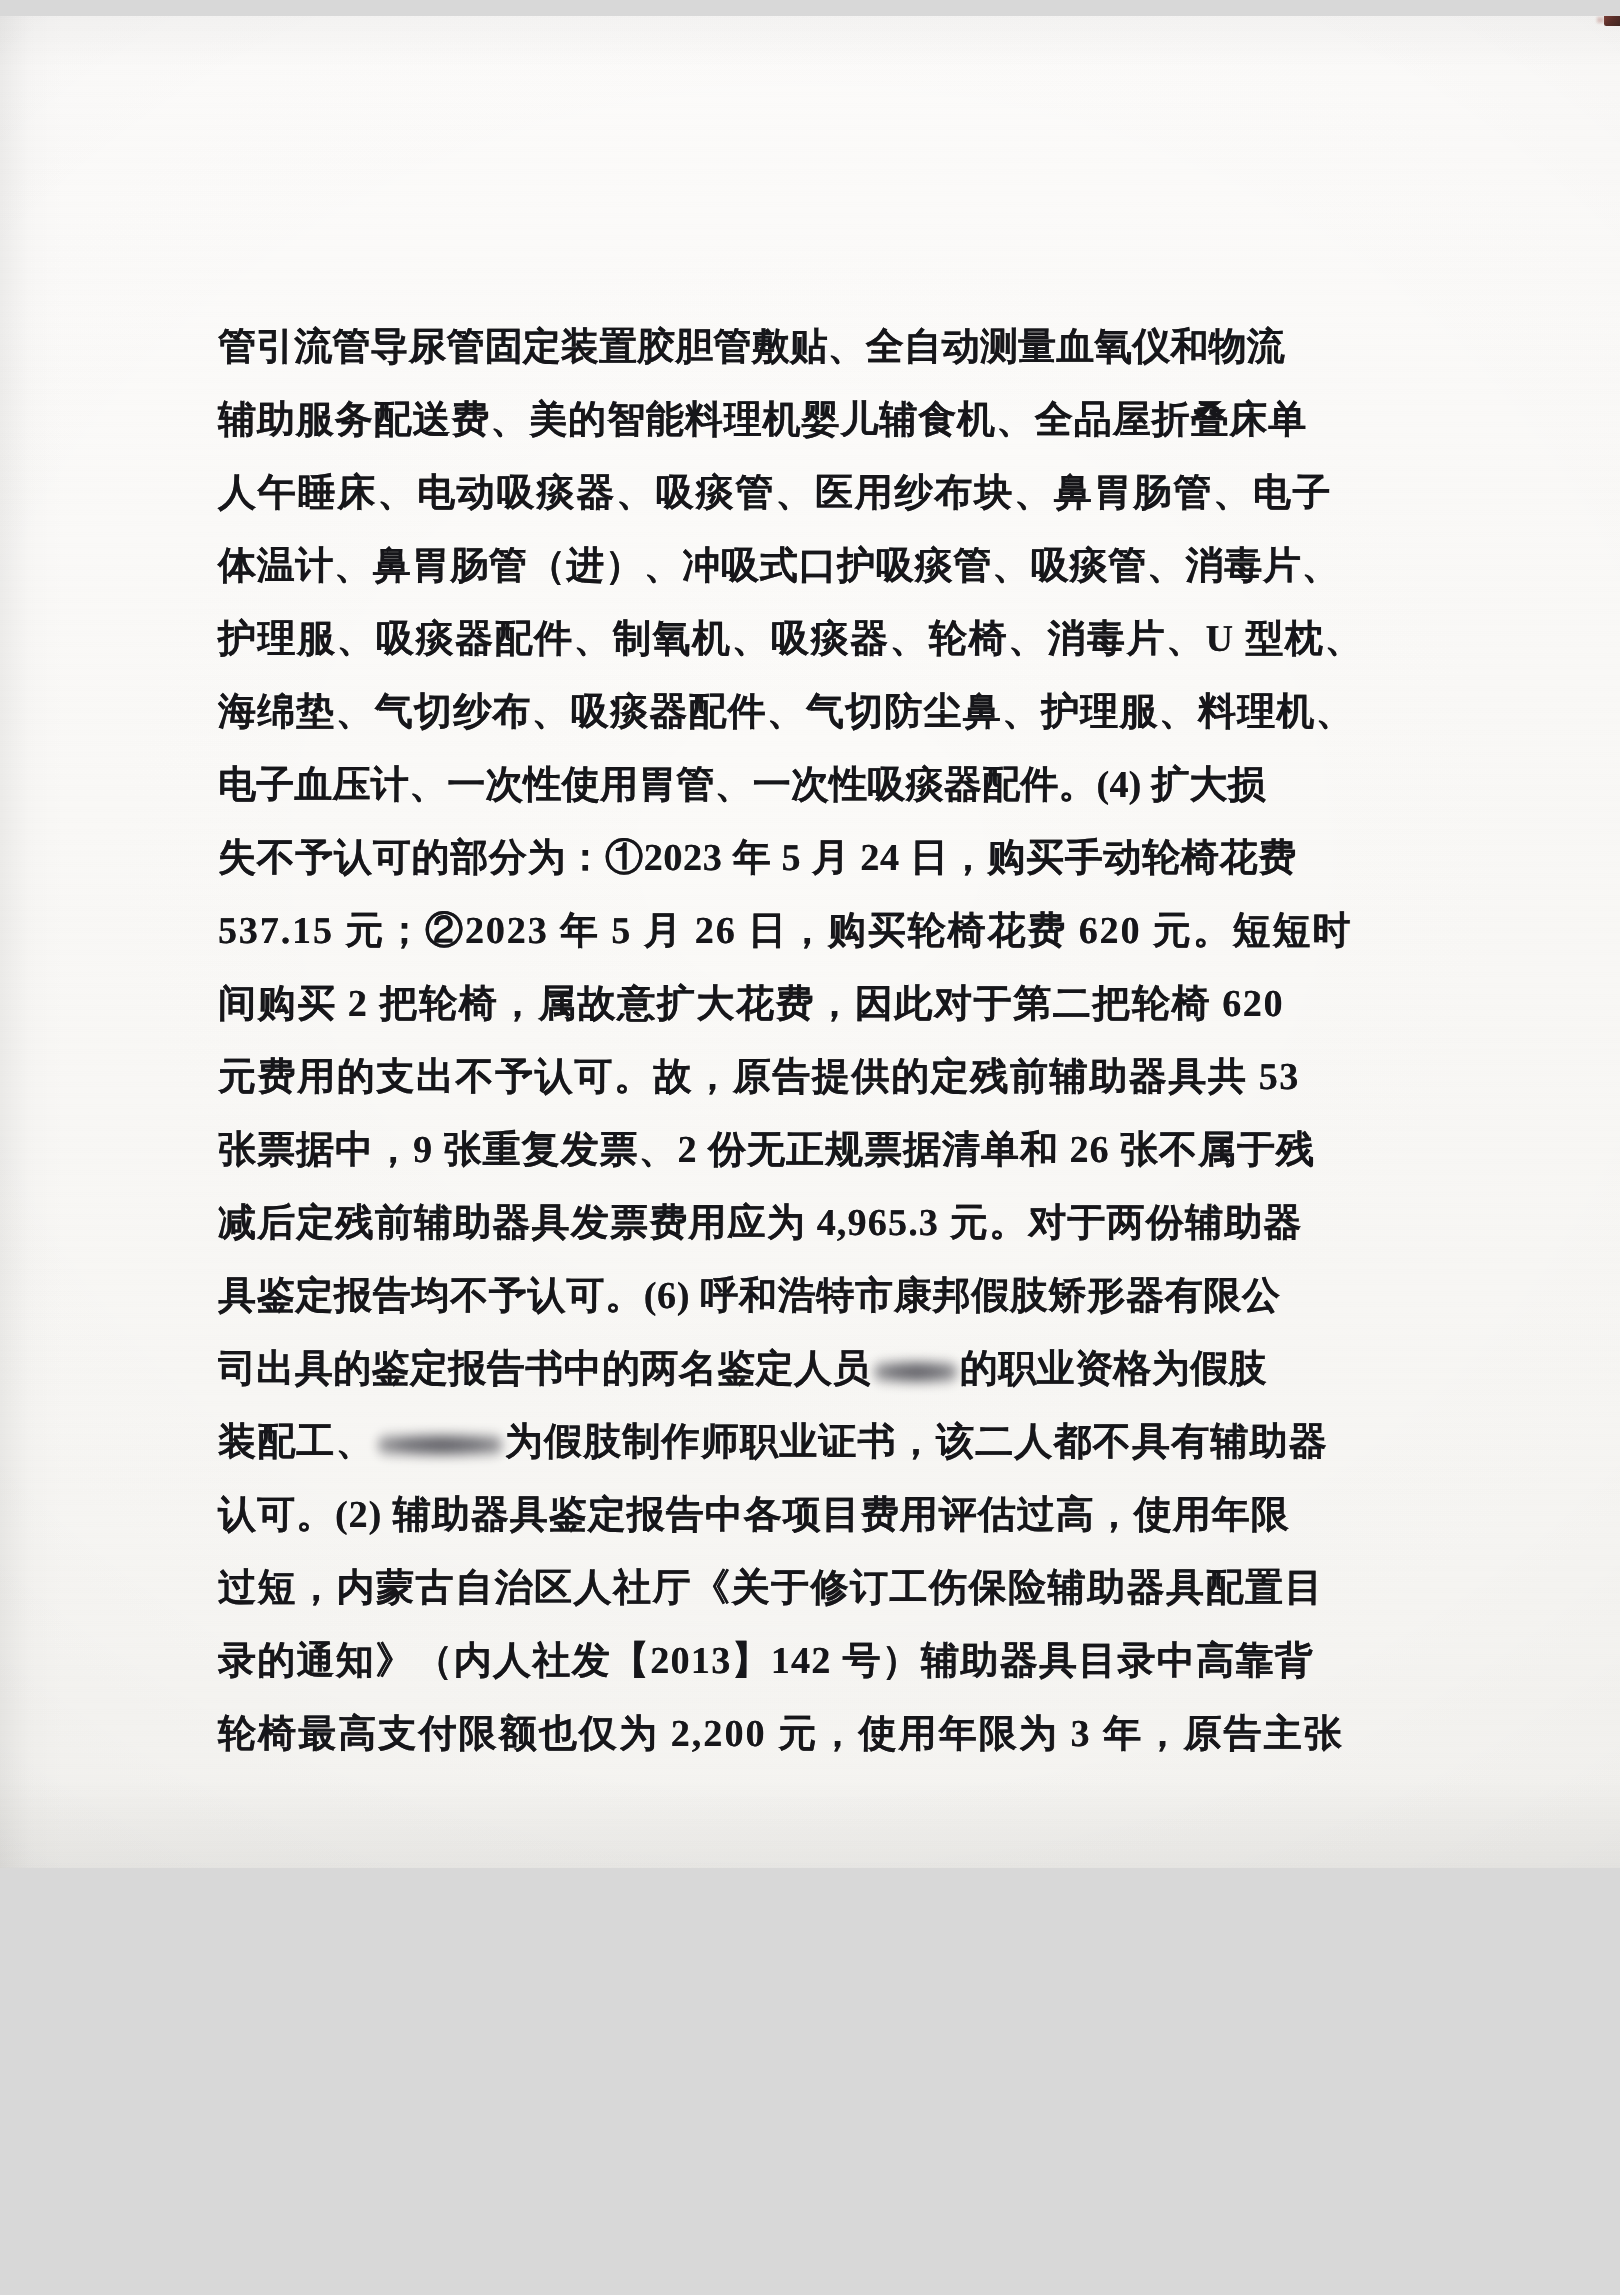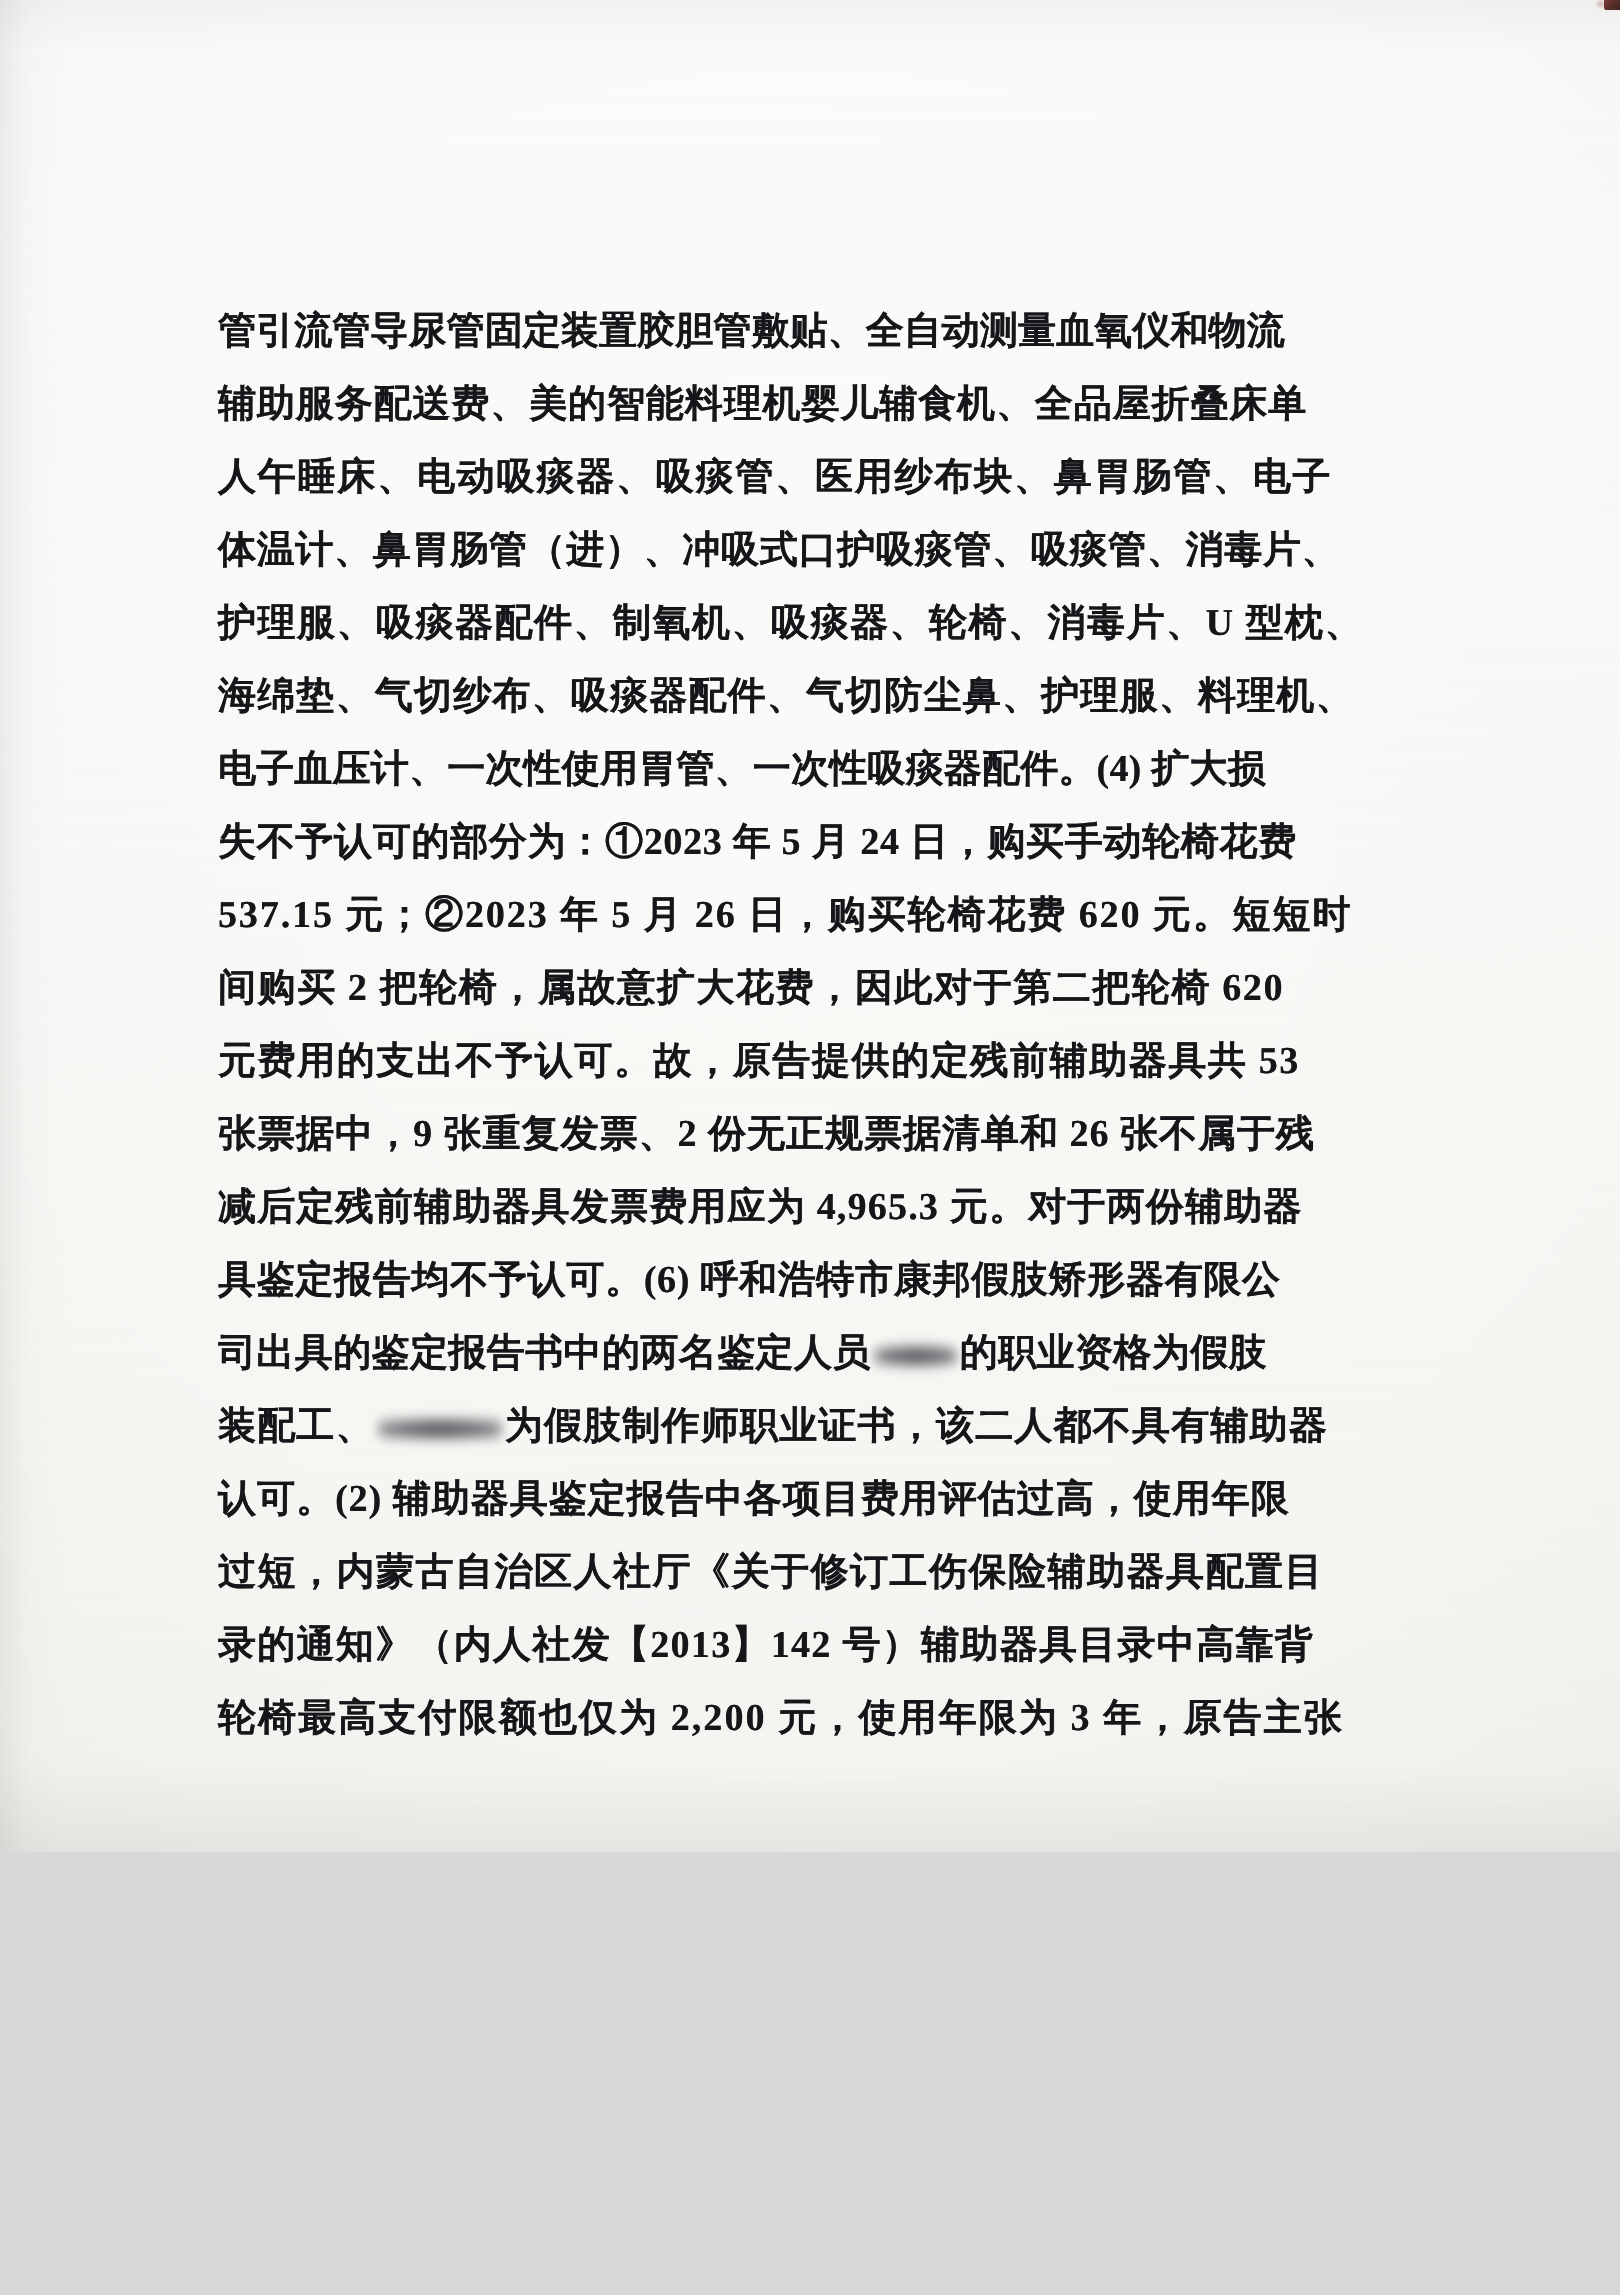--- a/index.html
+++ b/index.html
@@ -5,21 +5,21 @@
 <style>
   html, body {
     margin: 0;
     padding: 0;
     background: #d8d8d8;
   }
   .page {
     position: relative;
     width: 1620px;
     height: 1852px;
-    margin: 0 auto;
+    margin: 16px auto;
     background: #fdfcfb;
     overflow: hidden;
     font-family: "Liberation Serif", "DejaVu Serif", serif;
     
     background-image:
       radial-gradient(ellipse 90% 70% at 50% 45%, rgba(255,255,255,0.0) 0%, rgba(0,0,0,0.012) 70%, rgba(0,0,0,0.035) 100%),
       linear-gradient(175deg, #fefdfc 0%, #fbfaf8 40%, #f7f6f3 100%);
   }
 
   

